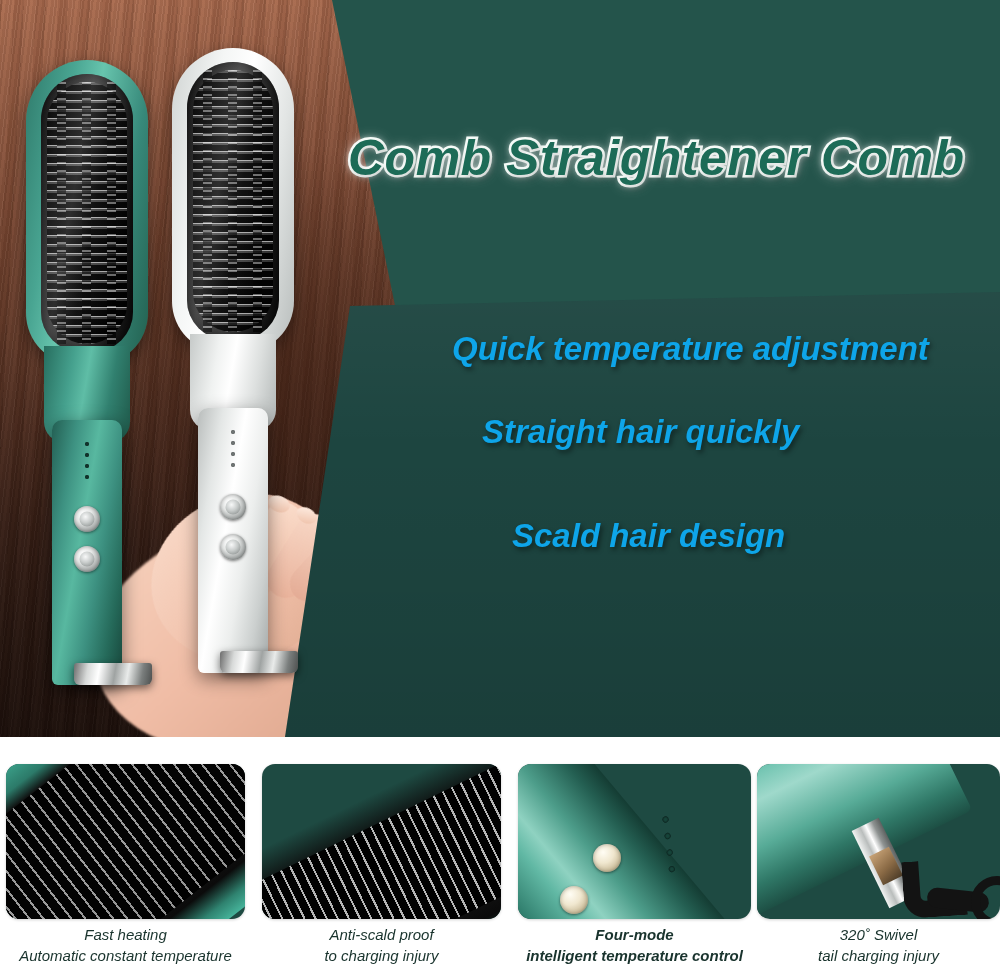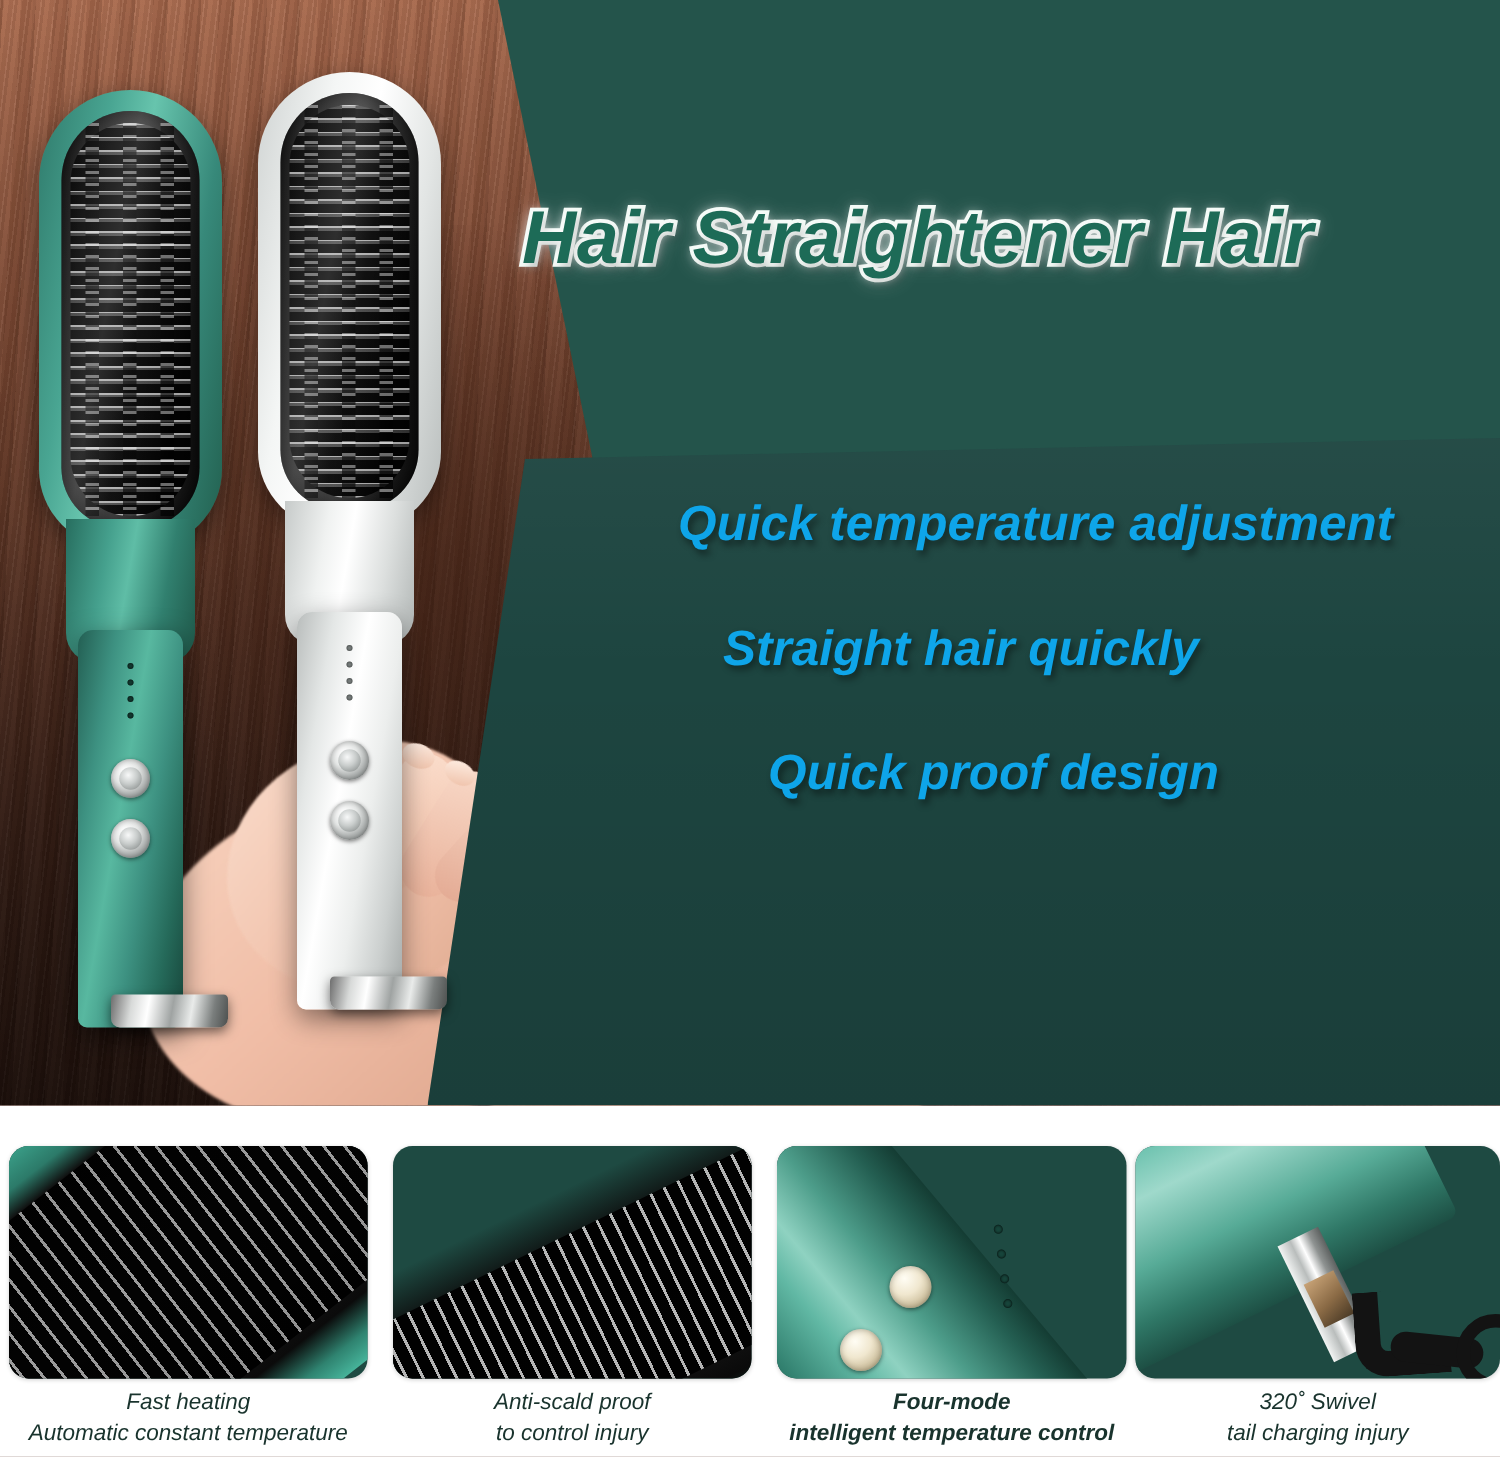--- a/index.html
+++ b/index.html
@@ -61,21 +61,21 @@
     font-size:50px;font-weight:bold;font-style:italic;letter-spacing:.5px;
     color:#1d6b57;white-space:nowrap;line-height:1;
     -webkit-text-stroke:5px #f2fbf6;paint-order:stroke fill;
     text-shadow:0 0 7px rgba(255,255,255,.95),0 0 14px rgba(255,255,255,.55),3px 4px 6px rgba(0,0,0,.30);}
 
   
   .features{position:absolute;left:440px;top:330px;width:560px;}
   .feat{color:#0ea5e9;font-size:33px;font-weight:bold;font-style:italic;
     white-space:nowrap;text-shadow:2px 3px 5px rgba(0,0,0,.45);}
   .feat.f-a{margin-left:12px;margin-bottom:45px;}
-  .feat.f-b{margin-left:42px;margin-bottom:45px;}
+  .feat.f-b{margin-left:42px;margin-bottom:66px;}
   .feat.f-c{margin-left:72px;}
 
   
   .prod{position:absolute;}
   
   .p-green{left:26px;top:60px;width:122px;height:620px;}
   .p-white{left:172px;top:48px;width:122px;height:640px;}
 
   .head{position:absolute;left:0;top:0;width:122px;height:305px;border-radius:61px 61px 52px 52px;overflow:hidden;}
   .head-g{background:linear-gradient(100deg,#2f7a6b 0%,#49a592 28%,#67c4ad 45%,#37897a 72%,#22604f 100%);
@@ -254,26 +254,26 @@
         <div class="led led-w"></div>
       </div>
       <div class="btn btn-a">
           <div class="btn-in"></div>
         </div>
       <div class="btn btn-b">
           <div class="btn-in"></div>
         </div>
     </div>
 
-    <div class="title">Hair Straightener Hair</div>
+    <div class="title">Comb Straightener Comb</div>
 
     <div class="features">
       <div class="feat f-a">Quick temperature adjustment</div>
       <div class="feat f-b">Straight hair quickly</div>
-      <div class="feat f-c">Quick proof design</div>
+      <div class="feat f-c">Scald hair design</div>
     </div>
   </div>
 
   <div class="thumbs">
 
     <div class="thumb t1">
       <div class="t-inner">
         <div class="t1-body">
           <div class="t1-br"></div>
         </div>
@@ -312,21 +312,21 @@
         <div class="t4-loop"></div>
       </div>
     </div>
 
     <div class="cap c1">
       <span>Fast heating</span>
       <span>Automatic constant temperature</span>
     </div>
     <div class="cap c2">
       <span>Anti-scald proof</span>
-      <span>to control injury</span>
+      <span>to charging injury</span>
     </div>
     <div class="cap c3">
       <span>Four-mode</span>
       <span>intelligent temperature control</span>
     </div>
     <div class="cap c4">
       <span>320˚ Swivel</span>
       <span>tail charging injury</span>
     </div>
   </div>

